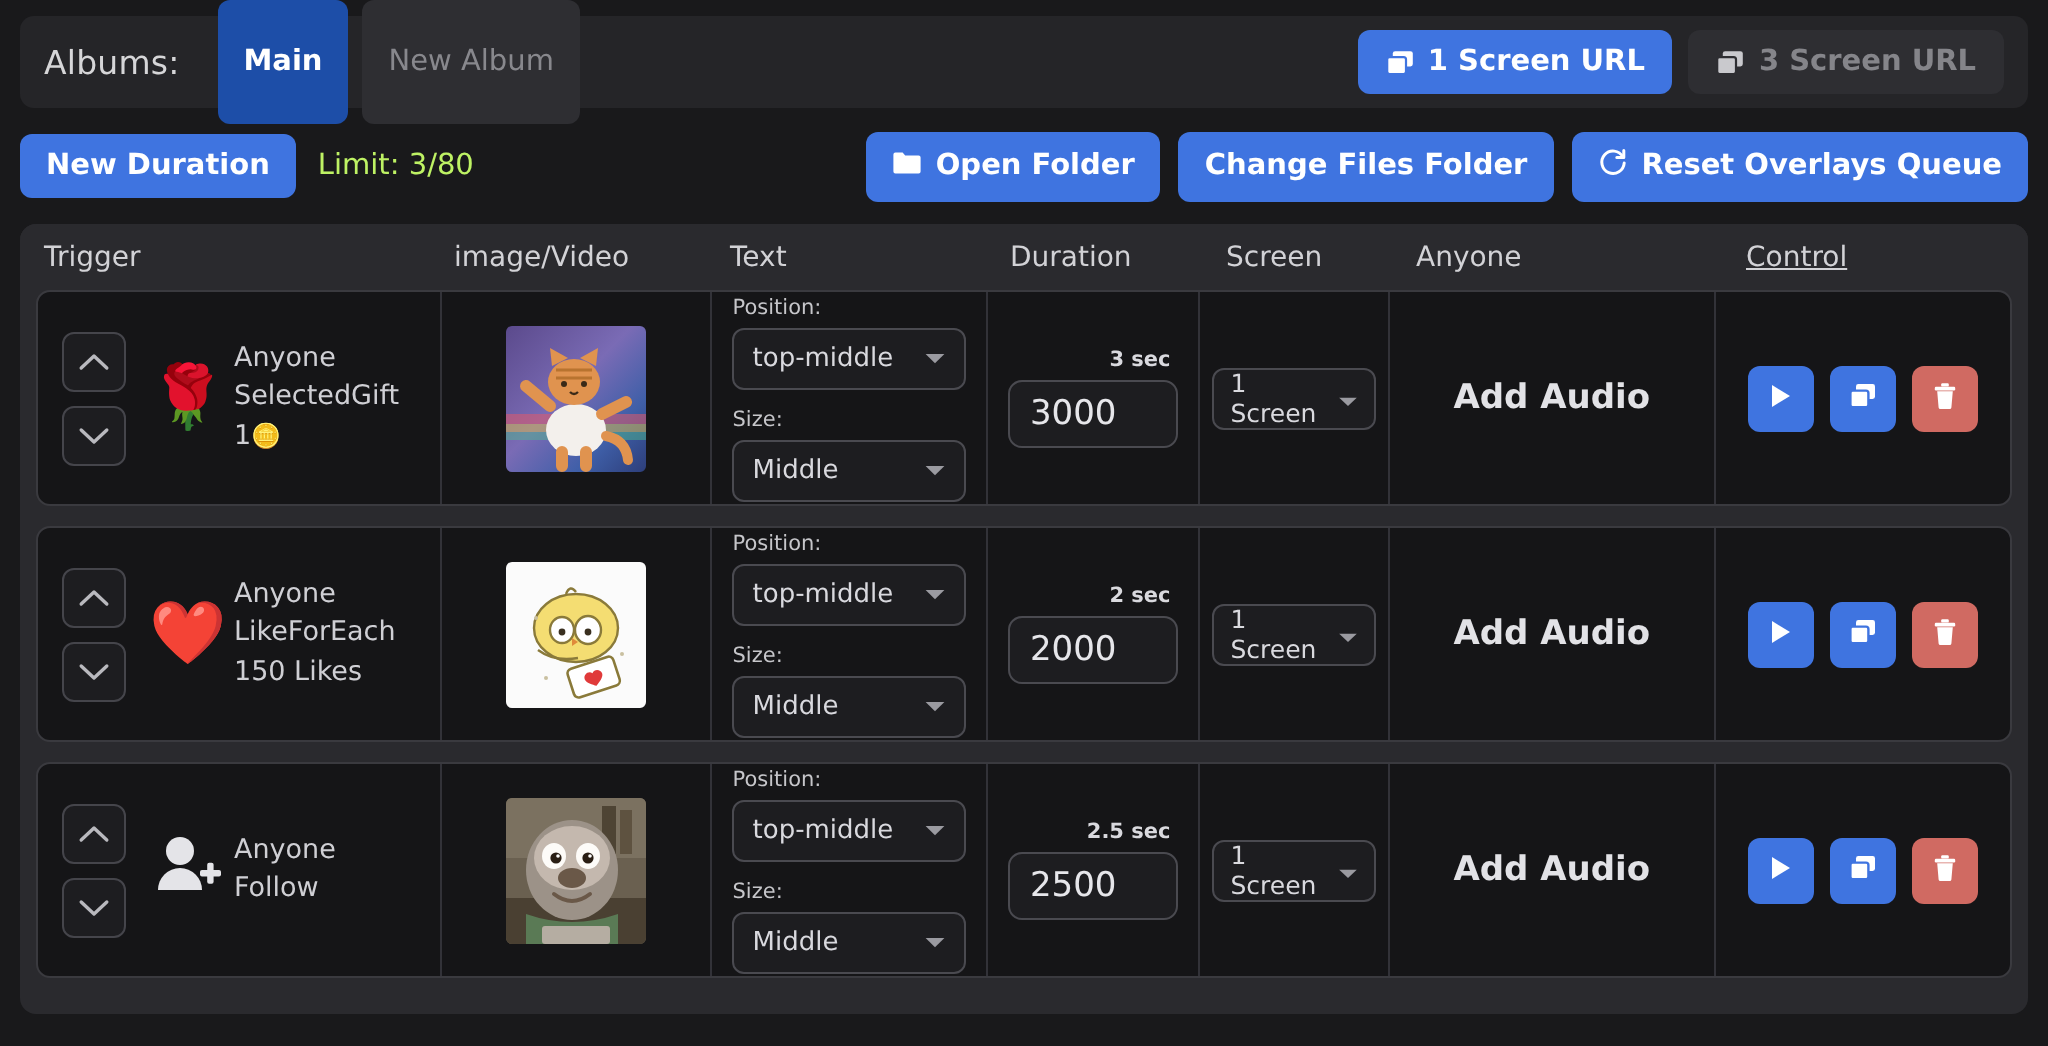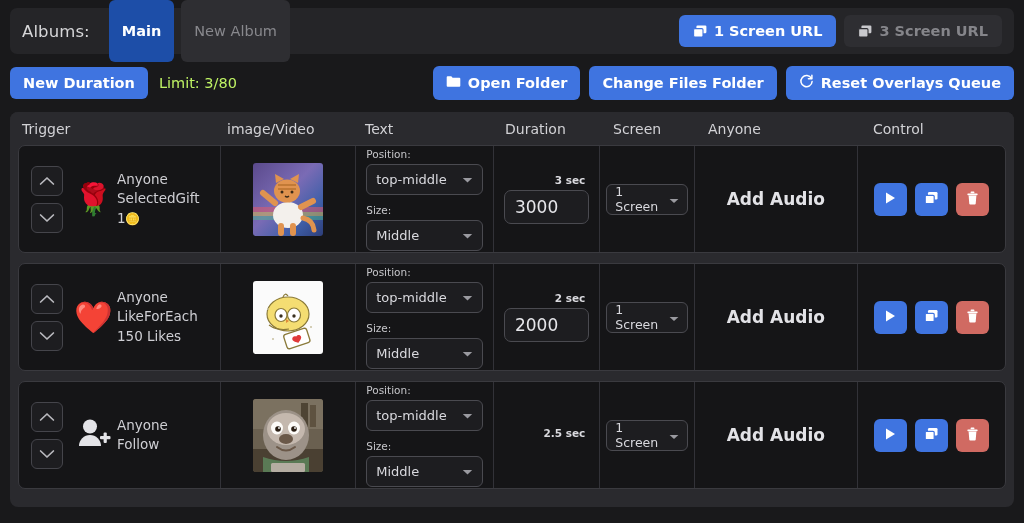--- a/index.html
+++ b/index.html
@@ -77,21 +77,21 @@
     display: flex; height: 33px; align-items: center;
     color: #d2d2d6; font-size: 14px;
     background: #2a2a2e;
   }
   .col-trigger { width: 205px; }
   .col-media   { width: 138px; }
   .col-text    { width: 140px; }
   .col-dur     { width: 108px; }
   .col-screen  { width: 95px; }
   .col-audio   { width: 165px; }
-  .col-control { width: 150px; }
+  .col-control { width: 150px; text-decoration: underline; }
   .thead > div { padding-left: 12px; }
 
   .rows { padding: 0 8px 8px 8px; }
   .row {
     background: #151517;
     border: 1px solid #3a3a3f;
     border-radius: 7px;
     display: flex;
     height: 108px;
     margin-bottom: 10px;
@@ -575,20 +575,21 @@
             <span class="caret"><svg width="11" height="7" viewBox="0 0 11 7">
                   <path d="M0.8 1 5.5 5.6 10.2 1" fill="#9a9aa0"></path>
                 </svg></span>
           </div>
         </div>
       </div>
 
       <div class="cell col-dur">
         <div class="dur-wrap">
           <div class="dur-sec">2.5 sec</div>
+          <input class="dur-input" value="2500" style="">
         </div>
       </div>
 
       <div class="cell col-screen">
         <div class="screen-sel">
           <span>1 Screen</span>
           <span class="caret"><svg width="10" height="6" viewBox="0 0 10 6">
                 <path d="M0.6 0.9 5 5 9.4 0.9" fill="#9a9aa0"></path>
               </svg></span>
         </div>

